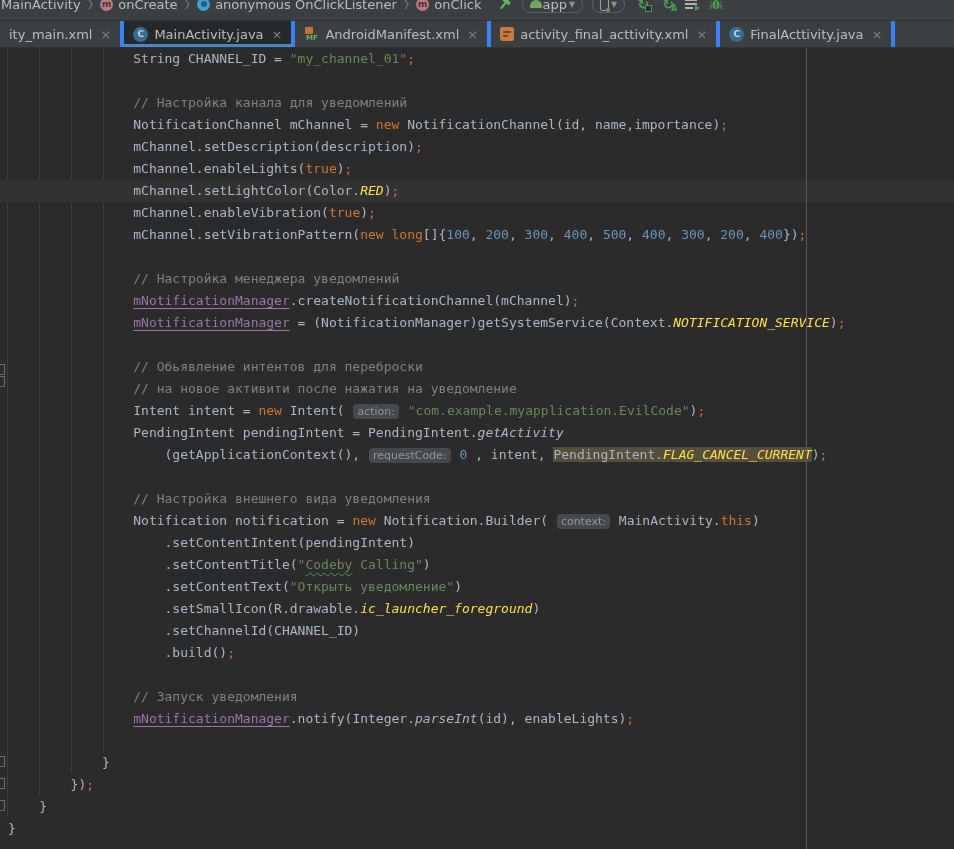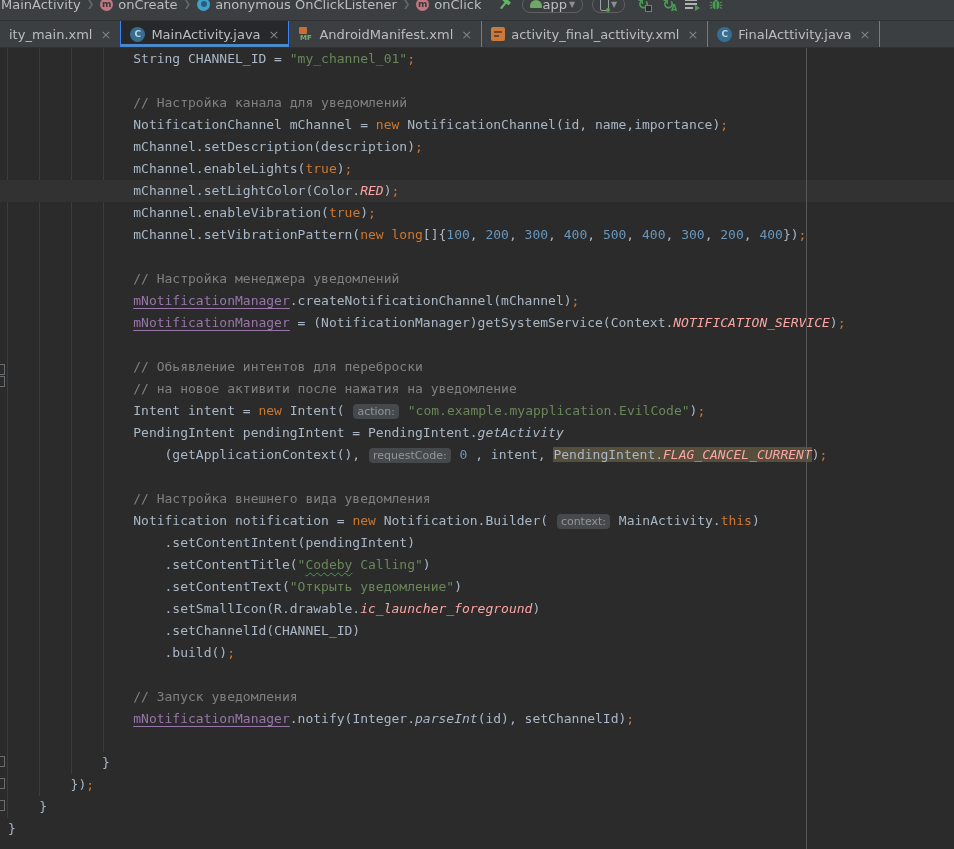--- a/index.html
+++ b/index.html
@@ -48,21 +48,21 @@
   .listicon i { display:block; height:2px; background:#AFB1B3; }
   .listicon i:nth-child(1){ width:12px; } .listicon i:nth-child(2){ width:12px; }
   .listicon i:nth-child(3){ width:8px; }
   .listicon::after { content:''; position:absolute; right:-1px; bottom:1px;
          border-left:5px solid #499C54; border-top:3px solid transparent; border-bottom:3px solid transparent; }
 
   
   .tabbar { height:27px; background:#3C3F41; display:flex; align-items:stretch;
             flex:0 0 auto; font-size:13px; color:#BBBDBF; border-bottom:1px solid #323232; }
   .tab { display:flex; align-items:center; gap:6px; padding:0 9px; cursor:pointer;
-         border-right:1px solid #3b82f6; position:relative; }
+         border-right:4px solid #3b82f6; position:relative; }
   .tab.active { background:#26282A; }
   .tab.active::after { content:''; position:absolute; left:0; right:0; bottom:0; height:3px;
          background:#4A88C7; }
   .tab .close { color:#7F8487; font-size:13px; margin-left:2px; }
   .tic { width:15px; height:15px; display:inline-flex; align-items:center; justify-content:center;
          font-weight:bold; flex:0 0 auto; }
   .tic.class { border-radius:50%; background:#356E91; color:#C8D2D8; font-size:9px; }
   .tic.manifest { position:relative; color:#73AD6B; font-size:7px; align-items:flex-end; }
   .tic.manifest::before { content:''; position:absolute; left:1px; top:0; width:8px; height:7px;
          background:#C96E34; border-radius:1px; }
@@ -78,21 +78,21 @@
   #code { position:relative; padding-left:8px; }
   .cl { white-space:pre; height:22px; color:#A9B7C6; position:relative; }
   .cl.cur { background:#323232; margin-left:-8px; padding-left:8px; }
   .p  { color:#A9B7C6;text-align:right; }
   .k  { color:#CC7832; }
   .s  { color:#6A8759; }
   .n  { color:#6897BB; }
   .c  { color:#808080;text-align:right; }
   .sm { color:#CC7832; }
   .f  { color:#9876AA; text-decoration:underline; text-underline-offset:3px; }
-  .ci { color:#fca5a5; font-style:italic; }
+  .ci { color:#fde047; font-style:italic; }
   .mi { color:#A9B7C6; font-style:italic; }
   .typo { color:#6A8759; text-decoration:underline wavy #499C54 1px; text-underline-offset:3px; }
   .hl { background:#554F3B; }
   .h  { background:#45494B; color:#939699; font-family:"DejaVu Sans", sans-serif;
         font-size:11px; border-radius:4px; padding:1px 4px; margin:0 1px; }
 
   .guide { position:absolute; top:0; width:1px; background:#3A3C3E; z-index:0; }
   .margin-line { position:absolute; top:0; bottom:0; left:806px; width:1px; background:#56585A; z-index:3; }
   .fold { position:absolute; left:0; width:5px; height:11px; border:1px solid #6A6D6F;
           border-left:none; background:#2B2B2B; z-index:4; cursor:pointer; }
@@ -227,21 +227,21 @@
         <div class="cl"><span class="c">                // Настройка внешнего вида уведомления</span></div>
         <div class="cl"><span class="p">                Notification notification = </span><span class="k">new</span><span class="p"> Notification.Builder( </span><span class="h">context:</span><span class="p"> MainActivity.</span><span class="k">this</span><span class="p">)</span></div>
         <div class="cl"><span class="p">                    .setContentIntent(pendingIntent)</span></div>
         <div class="cl"><span class="p">                    .setContentTitle(</span><span class="s">"</span><span class="typo">Codeby</span><span class="s"> Calling"</span><span class="p">)</span></div>
         <div class="cl"><span class="p">                    .setContentText(</span><span class="s">"Открыть уведомление"</span><span class="p">)</span></div>
         <div class="cl"><span class="p">                    .setSmallIcon(R.drawable.</span><span class="ci">ic_launcher_foreground</span><span class="p">)</span></div>
         <div class="cl"><span class="p">                    .setChannelId(CHANNEL_ID)</span></div>
         <div class="cl"><span class="p">                    .build()</span><span class="sm">;</span></div>
         <div class="cl">&nbsp;</div>
         <div class="cl"><span class="c">                // Запуск уведомления</span></div>
-        <div class="cl"><span class="p">                </span><span class="f">mNotificationManager</span><span class="p">.notify(Integer.</span><span class="mi">parseInt</span><span class="p">(id), setChannelId)</span><span class="sm">;</span></div>
+        <div class="cl"><span class="p">                </span><span class="f">mNotificationManager</span><span class="p">.notify(Integer.</span><span class="mi">parseInt</span><span class="p">(id), enableLights)</span><span class="sm">;</span></div>
         <div class="cl">&nbsp;</div>
         <div class="cl"><span class="p">            }</span></div>
         <div class="cl"><span class="p">        })</span><span class="sm">;</span></div>
         <div class="cl"><span class="p">    }</span></div>
         <div class="cl"><span class="p">}</span></div>
       </div>
   </div>
 
 </div>
 

